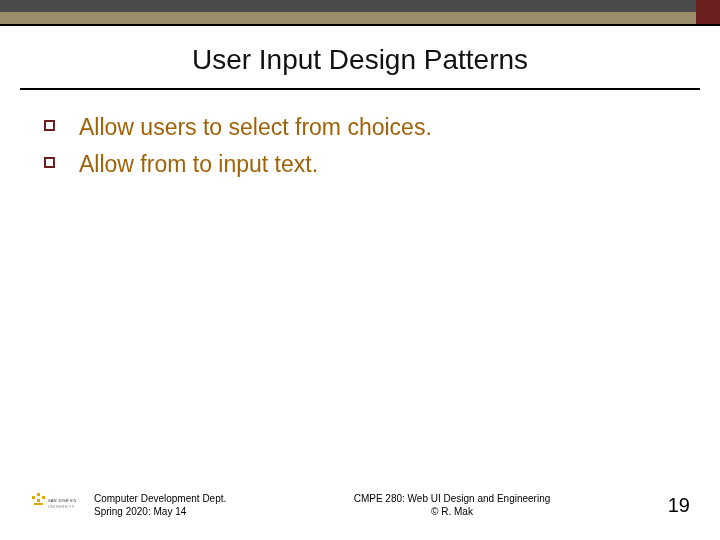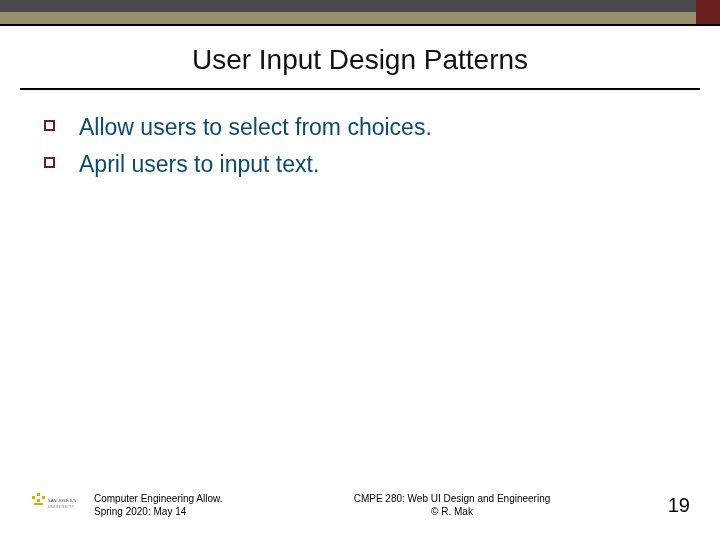--- a/index.html
+++ b/index.html
@@ -50,21 +50,21 @@
   .bullet-box {
     width: 11px;
     height: 11px;
     border: 2px solid #6b1f1f;
     margin-top: 8px;
     margin-right: 24px;
     flex-shrink: 0;
   }
   .bullet-text {
     font-size: 23px;
-    color: #0c4a6e;
+    color: #a16207;
     line-height: 1.35;
   }
   .footer {
     position: absolute;
     bottom: 20px;
     left: 0;
     width: 100%;
     display: flex;
     align-items: center;
     padding: 0 30px 0 30px;
@@ -113,40 +113,40 @@
   </div>
   <div class="title-underline"></div>
 
   <div class="content">
     <div class="bullet-row">
       <div class="bullet-box"></div>
       <div class="bullet-text">Allow users to select from choices.</div>
     </div>
     <div class="bullet-row">
       <div class="bullet-box"></div>
-      <div class="bullet-text">April users to input text.</div>
+      <div class="bullet-text">Allow from to input text.</div>
     </div>
   </div>
 
   <div class="footer">
     <div class="logo">
       <svg class="logo-svg" viewBox="0 0 46 30">
         <g fill="#e0a800">
           <rect x="2" y="6" width="3" height="3"></rect>
           <rect x="7" y="3" width="3" height="3"></rect>
           <rect x="12" y="6" width="3" height="3"></rect>
           <rect x="7" y="9" width="3" height="3"></rect>
           <rect x="4" y="13" width="9" height="2"></rect>
         </g>
         <text x="18" y="12" font-size="4.2" fill="#333" font-family="Arial">SAN JOSÉ STATE</text>
         <text x="18" y="18" font-size="3.6" fill="#777" font-family="Arial" letter-spacing="0.5">UNIVERSITY</text>
       </svg>
     </div>
     <div class="footer-left">
-      <div>Computer Engineering Allow.</div>
+      <div>Computer Development Dept.</div>
       <div>Spring 2020: May 14</div>
     </div>
     <div class="footer-center">
       <div>CMPE 280: Web UI Design and Engineering</div>
       <div>© R. Mak</div>
     </div>
     <div class="footer-right">19</div>
   </div>
 
 </div>

